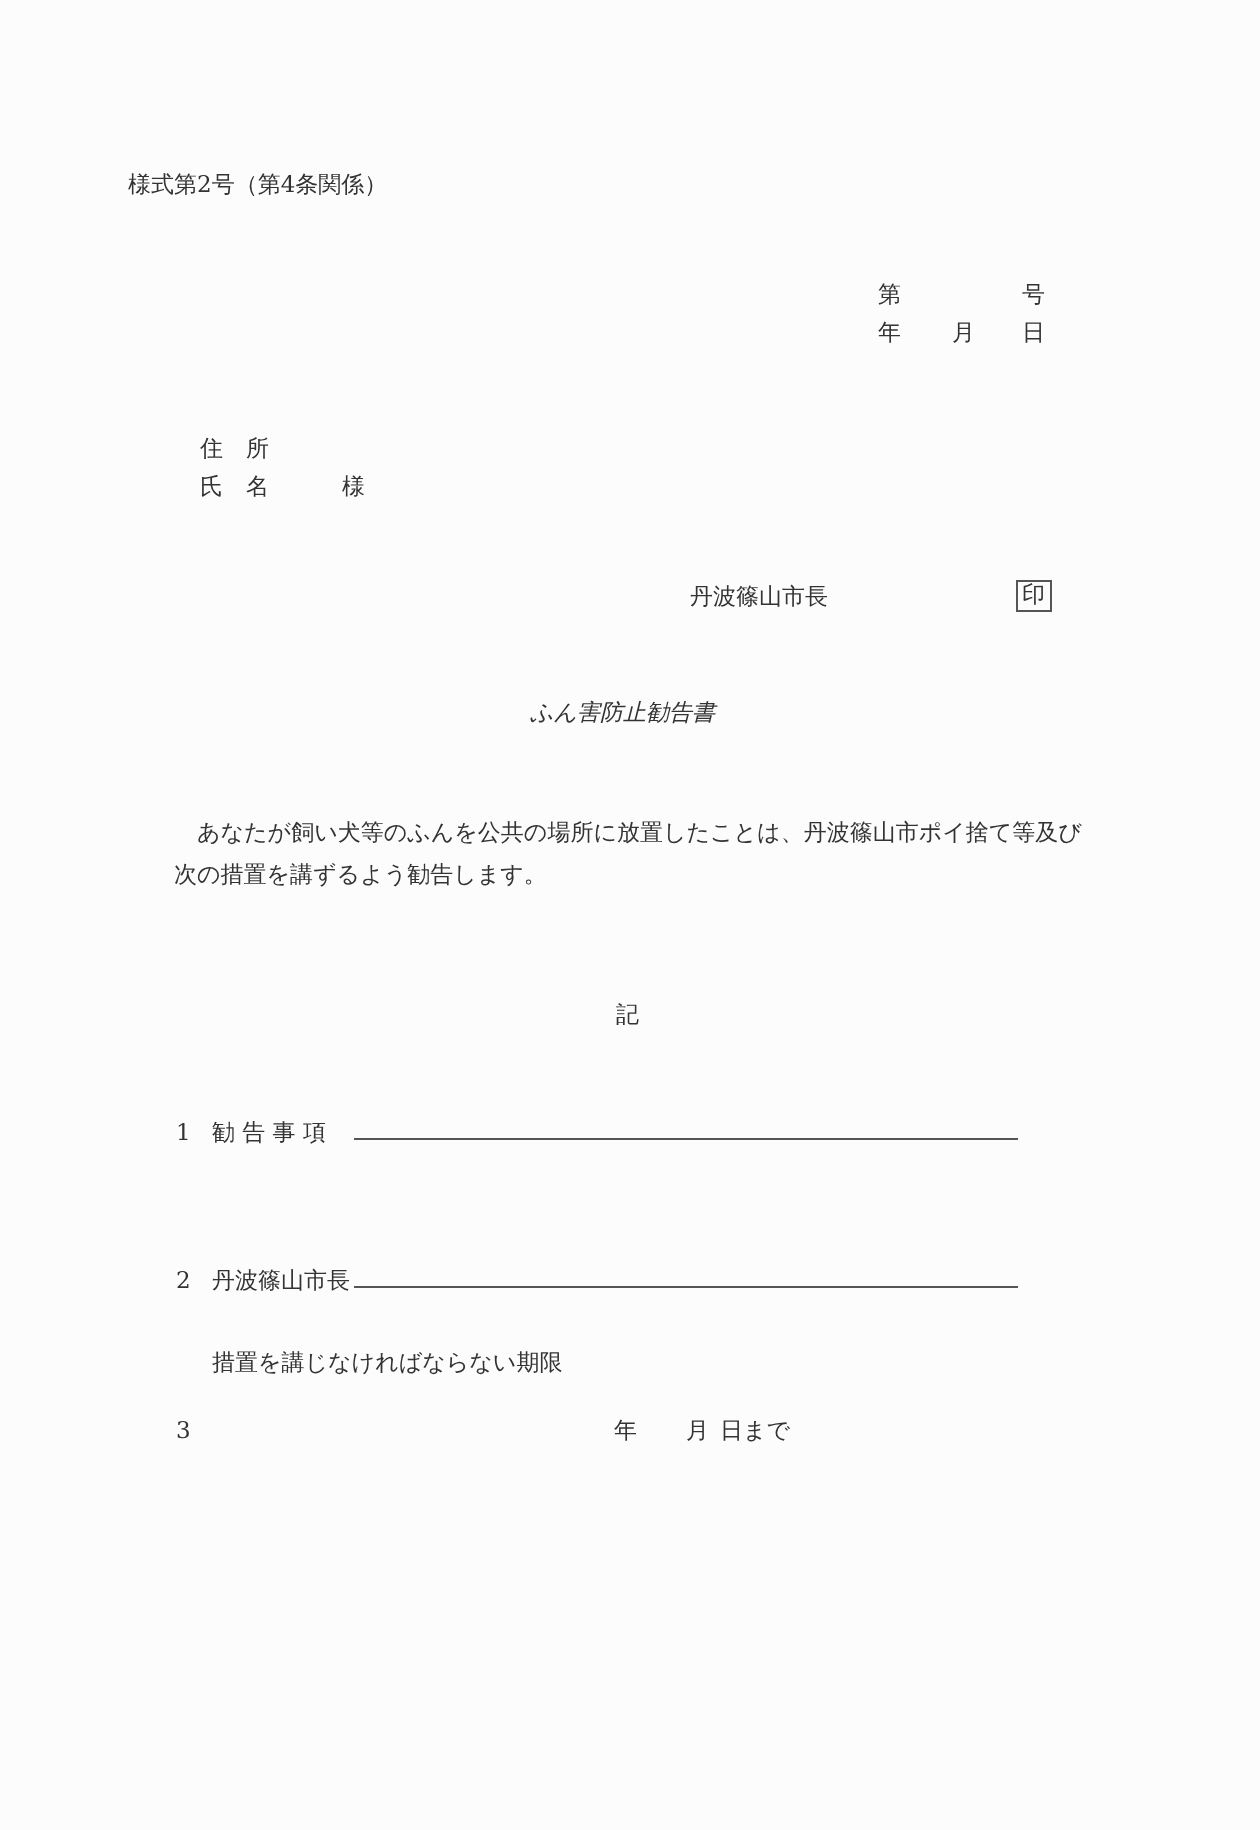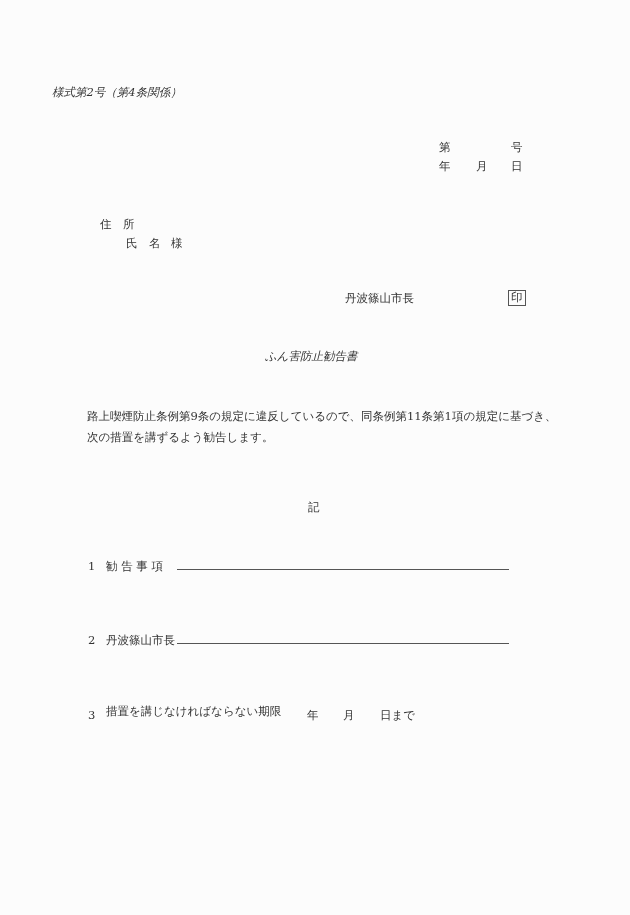--- a/index.html
+++ b/index.html
@@ -11,49 +11,49 @@
   .line { position:absolute; height:1px; background:#555; }
   .seal {
     position:absolute; border:1px solid #555; padding:1px 2px; line-height:1;
   }
   .body-text { position:absolute; left:87px; top:406px; width:470px; line-height:20.5px; }
   .body-text div { white-space:nowrap; }
 </style>
 </head>
 <body>
 
-<div class="abs" style="left:52px; top:87px;font-style:italic;">様式第2号（第4条関係）</div>
+<div class="abs" style="left:64px; top:87px;">様式第2号（第4条関係）</div>
 
 <div class="abs" style="left:439px; top:142px;">第</div>
 <div class="abs" style="left:511px; top:142px;">号</div>
 <div class="abs" style="left:439px; top:161px;">年</div>
 <div class="abs" style="left:476px; top:161px;">月</div>
 <div class="abs" style="left:511px; top:161px;">日</div>
 
 <div class="abs" style="left:100px; top:219px;">住　所</div>
-<div class="abs" style="left:100px; top:238px;margin-left:26px;">氏　名</div>
+<div class="abs" style="left:100px; top:238px;">氏　名</div>
 <div class="abs" style="left:171px; top:238px;">様</div>
 
 <div class="abs" style="left:345px; top:293px;text-align:center;">丹波篠山市長</div>
 <div class="seal" style="left:508px; top:290px;">印</div>
 
 <div class="abs" style="left:265px; top:351px;font-style:italic;">ふん害防止勧告書</div>
 
 <div class="body-text">
-  <div>路上喫煙防止条例第9条の規定に違反しているので、同条例第11条第1項の規定に基づき、</div>
+  <div>　あなたが飼い犬等のふんを公共の場所に放置したことは、丹波篠山市ポイ捨て等及び</div>
   <div>次の措置を講ずるよう勧告します。</div>
 </div>
 
 <div class="abs" style="left:308px; top:502px;">記</div>
 
 <div class="abs" style="left:88px; top:561px;">1</div>
 <div class="abs" style="left:106px; top:561px;text-align:right;">勧 告 事 項</div>
 <div class="line" style="left:177px; top:569px; width:332px;"></div>
 
 <div class="abs" style="left:88px; top:635px;">2</div>
 <div class="abs" style="left:106px; top:635px;">丹波篠山市長</div>
 <div class="line" style="left:177px; top:643px; width:332px;"></div>
 
 <div class="abs" style="left:88px; top:710px;">3</div>
-<div class="abs" style="left:106px; top:706px;">措置を講じなければならない期限</div>
+<div class="abs" style="left:106px; top:676px;">措置を講じなければならない期限</div>
 <div class="abs" style="left:307px; top:710px;">年</div>
 <div class="abs" style="left:343px; top:710px;">月</div>
-<div class="abs" style="left:380px; top:710px;">日まで</div>
+<div class="abs" style="left:360px; top:710px;">日まで</div>
 
 </body></html>

